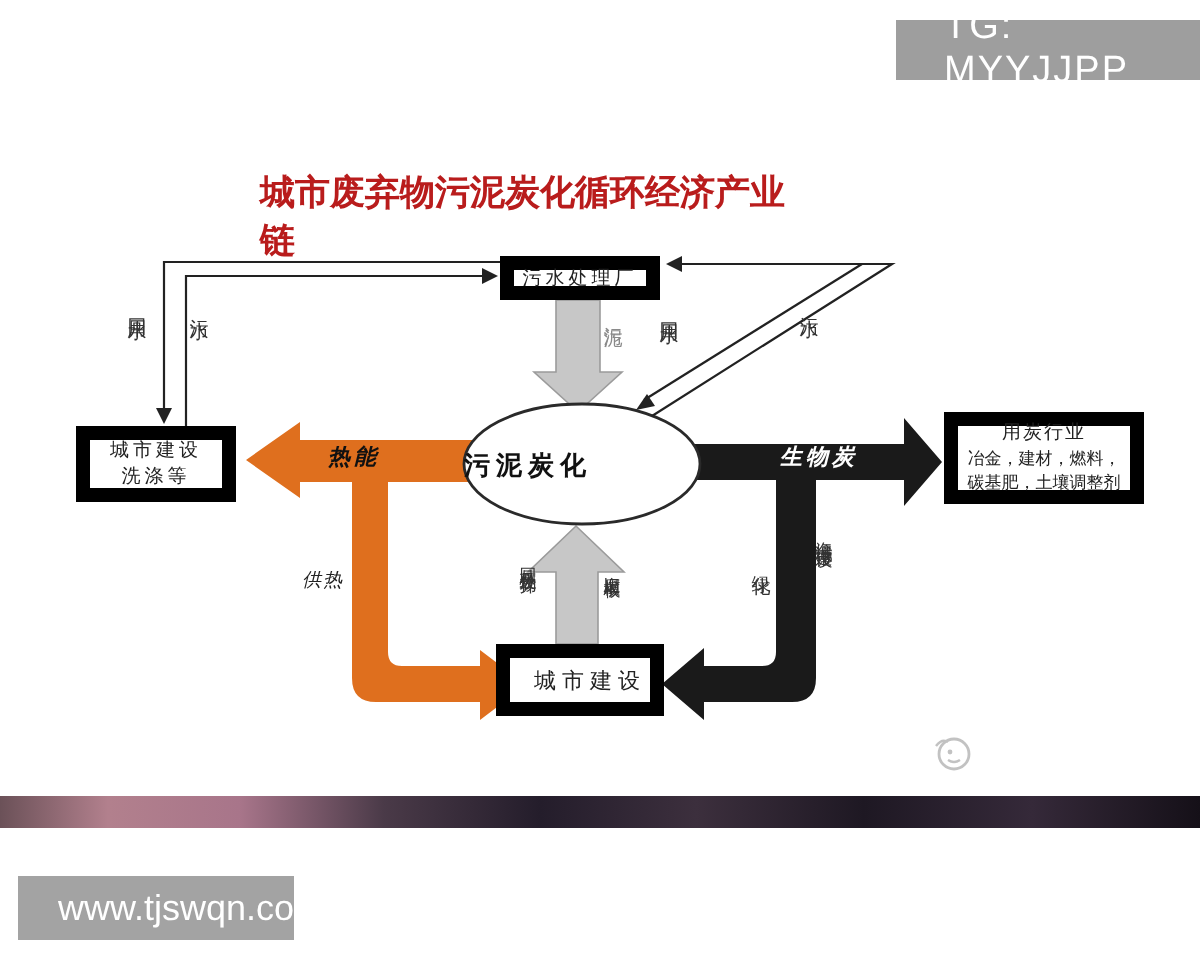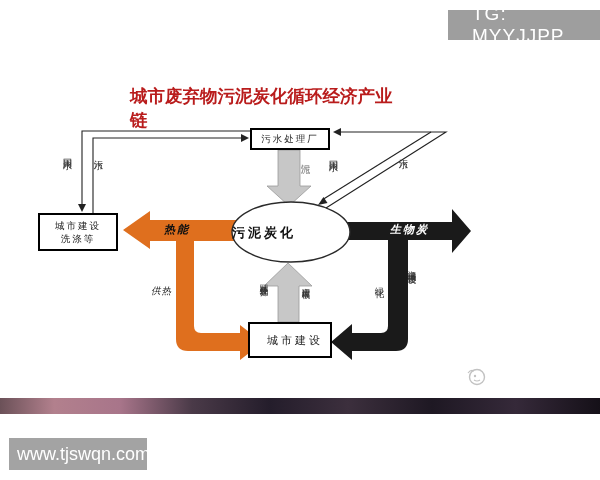--- a/index.html
+++ b/index.html
@@ -5,29 +5,29 @@
   html,body{margin:0;padding:0;}
   body{width:600px;height:480px;background:#ffffff;overflow:hidden;
        font-family:"Liberation Sans","DejaVu Sans",sans-serif;}
   .stage{position:relative;width:600px;height:480px;background:#ffffff;}
 
   .tg-badge{position:absolute;left:448px;top:10px;width:152px;height:30px;
     background:#9e9e9e;color:#ffffff;font-size:19px;letter-spacing:1px;
     display:flex;align-items:center;padding-left:24px;box-sizing:border-box;}
   .site-badge{position:absolute;left:9px;top:438px;width:138px;height:32px;
     background:#a3a3a3;color:#ffffff;font-size:18px;
-    display:flex;align-items:center;padding-left:8px;box-sizing:border-box;}
+    display:flex;align-items:center;padding-left:20px;box-sizing:border-box;}
 
   .title{position:absolute;left:130px;top:84px;width:330px;
     font-size:17.5px;font-weight:700;color:#b91c1c;line-height:24px;}
   .title span{display:block;}
 
   .dsvg{position:absolute;left:0;top:0;}
 
-  .nbox{position:absolute;background:#ffffff;border:2px solid #000000;
+  .nbox{position:absolute;background:#ffffff;border:7px solid #000000;
     display:flex;flex-direction:column;align-items:center;justify-content:center;
     color:#222;text-align:center;box-sizing:border-box;}
   .box-plant{left:250px;top:128px;width:80px;height:22px;font-size:9.5px;letter-spacing:2px;}
   .box-heat{left:38px;top:213px;width:80px;height:38px;font-size:9.5px;line-height:13px;letter-spacing:2px;}
   .box-carbon{left:472px;top:206px;width:100px;height:46px;font-size:8.5px;line-height:12px;}
   .box-carbon .b1{font-size:9.5px;letter-spacing:1px;}
   .box-city{left:248px;top:322px;width:84px;height:36px;font-size:11px;letter-spacing:3px;padding-left:10px;}
 
   .vlabel{position:absolute;writing-mode:vertical-rl;text-orientation:upright;
     font-size:9.5px;color:#333;letter-spacing:1px;line-height:1;}
@@ -97,20 +97,25 @@
     <polygon points="318,205 323.5,197 327.5,203" fill="#222"></polygon>
   </svg>
 
   <div class="nbox box-plant">污水处理厂</div>
 
   <div class="nbox box-heat">
     <span>城市建设</span>
     <span>洗涤等</span>
   </div>
 
+  <div class="nbox box-carbon">
+    <span class="b1">用炭行业</span>
+    <span>冶金，建材，燃料，</span>
+    <span>碳基肥，土壤调整剂</span>
+  </div>
 
   <div class="nbox box-city">城市建设</div>
 
   <div class="lab-center">污泥炭化</div>
 
   <div class="vlabel lab-recycled-left">回用水</div>
   <div class="vlabel lab-sewage-left">污水</div>
   <div class="vlabel lab-recycled-right">回用水</div>
   <div class="vlabel lab-sewage-right">污水</div>
   <div class="vlabel lab-sludge">污泥</div>

